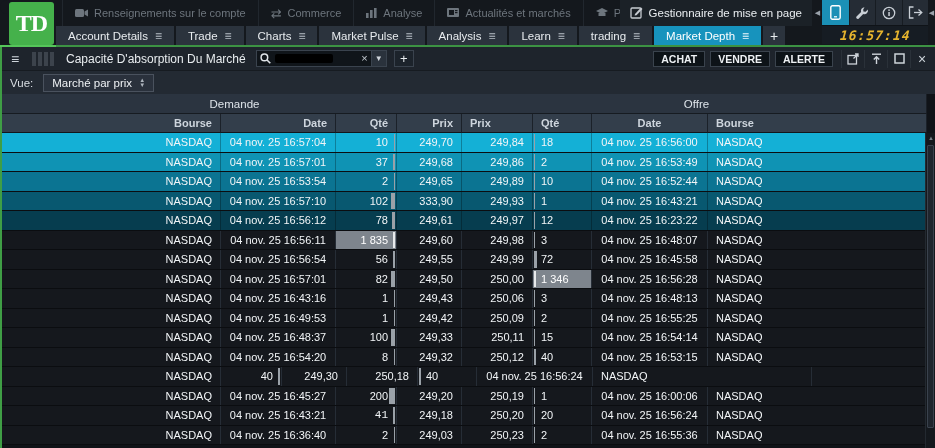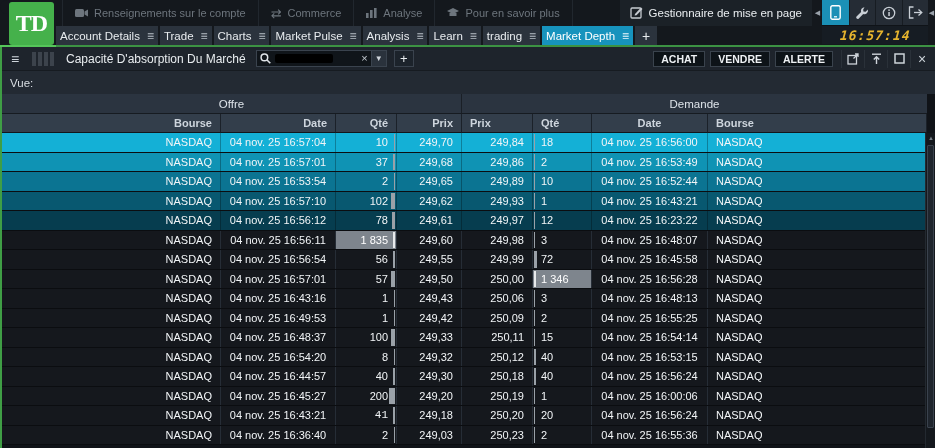--- a/index.html
+++ b/index.html
@@ -31,21 +31,21 @@
   .tool-ic { width:26.5px; height:25px; display:flex; align-items:center; justify-content:center; border-left:1px solid #171c22; }
   .tool-ic:first-child { border-left:none; }
   .tool-ic.active { background:#1b90b6; }
   
   .clock-box { position:absolute; right:7px; top:25px; width:106px; height:19px; background:#161c23;
     display:flex; align-items:center; justify-content:center; border-top:1px solid #0f1318; }
   .clock-digits { font-family:"DejaVu Sans Mono", monospace; font-style:italic; font-weight:bold;
     font-size:13px; color:#e6b42e; letter-spacing:1px; transform:skewX(-4deg); }
   
   .tabbar { position:absolute; left:56px; top:26px; right:120px; height:19px; display:flex; gap:2px; }
-  .tab { display:flex; align-items:center; gap:7px; padding:0 4px; background:#2b333d; color:#e8ecef;
+  .tab { display:flex; align-items:center; gap:7px; padding:0 12px; background:#2b333d; color:#e8ecef;
     font-size:11.5px; cursor:pointer; }
   .tab .burger { color:#b7bfc7; font-size:12px; line-height:10px; }
   .tab.active { background:#1793bd; color:#ffffff; }
   .tab.active .burger { color:#eaf6fb; }
   .tab-add { width:22px; display:flex; align-items:center; justify-content:center; background:#2b333d;
     color:#e8ecef; font-size:14px; cursor:pointer; }
   .greenline { position:absolute; left:0; top:45px; width:935px; height:2px; background:#3c9243; }
   .greenline .bright { position:absolute; left:0; top:0; width:56px; height:2px; background:#55c65a; }
   
   .panel { position:absolute; left:0; top:47px; width:935px; height:401px; background:#1e242c; border-left:2px solid #3f9e45; }
@@ -134,20 +134,31 @@
               <rect x="0" y="5" width="2.6" height="5" fill="#6d757d"></rect>
               <rect x="4" y="2" width="2.6" height="8" fill="#6d757d"></rect>
               <rect x="8" y="0" width="2.6" height="10" fill="#6d757d"></rect>
             </svg>
           </span>
         <span>Analyse</span>
       </div>
       <div class="menu-item">
         <span>
             <svg width="12" height="10" viewBox="0 0 12 10">
+              <rect x="0" y="0" width="12" height="9" rx="1" fill="#6d757d"></rect>
+              <rect x="2" y="2" width="5" height="5" fill="#14181d"></rect>
+              <rect x="8" y="2" width="2.5" height="1.2" fill="#14181d"></rect>
+              <rect x="8" y="4" width="2.5" height="1.2" fill="#14181d"></rect>
+            </svg>
+          </span>
+        <span>Actualités et marchés</span>
+      </div>
+      <div class="menu-item">
+        <span>
+            <svg width="12" height="10" viewBox="0 0 12 10">
               <path d="M6 0 L12 3 L6 6 L0 3 Z" fill="#6d757d"></path>
               <rect x="2.5" y="5" width="7" height="3" fill="#6d757d"></rect>
             </svg>
           </span>
         <span>Pour en savoir plus</span>
       </div>
     </div>
     <div class="layout-btn">
       <span><svg width="13" height="13" viewBox="0 0 13 13">
             <rect x="1" y="2" width="10" height="10" rx="1" fill="none" stroke="#c6cbd1" stroke-width="1.3"></rect>
@@ -277,26 +288,33 @@
             <svg width="11" height="11" viewBox="0 0 11 11">
               <rect x="1" y="1" width="9" height="9" fill="none" stroke="#cdd3d9" stroke-width="1.5"></rect>
             </svg>
           </div>
         <div class="win-ic" style="font-size:14px;">×</div>
       </div>
     </div>
 
     <div class="viewbar">
       <span class="view-label">Vue:</span>
+      <div class="view-dd">
+        <span>Marché par prix</span>
+        <span class="sortglyph">
+            <span>▲</span>
+            <span>▼</span>
+          </span>
+      </div>
     </div>
 
     <div class="tablewrap">
       <div class="grouprow">
+        <div class="groupcell g-ask">Demande</div>
         <div class="groupcell g-bid">Offre</div>
-        <div class="groupcell g-ask">Demande</div>
       </div>
       <div class="hdrrow">
         <div class="hcell ra w-bourse-bid">Bourse</div>
         <div class="hcell ra w-date-bid">Date</div>
         <div class="hcell ra w-qty-bid">Qté</div>
         <div class="hcell ra w-price-bid">Prix</div>
         <div class="hcell la w-price-ask">Prix</div>
         <div class="hcell la w-qty-ask">Qté</div>
         <div class="hcell ca w-date-ask">Date</div>
         <div class="hcell la w-bourse-ask">Bourse</div>
@@ -391,21 +409,21 @@
               <span style="position: relative; z-index: 1;">NASDAQ</span>
             </div>
             <div class="cell ca w-date-bid">
               <span style="position: relative; z-index: 1;">04 nov. 25 16:57:10</span>
             </div>
             <div class="cell ra w-qty-bid">
               <span style="position: relative; z-index: 1;">102</span>
               <div class="depthbar bar-r" style="width: 4px; background: rgb(154, 161, 168);"></div>
             </div>
             <div class="cell ra w-price-bid">
-              <span style="position: relative; z-index: 1;">249,62</span>
+              <span style="position: relative; z-index: 1;">333,90</span>
             </div>
             <div class="cell ra w-price-ask">
               <span style="position: relative; z-index: 1;">249,93</span>
             </div>
             <div class="cell la w-qty-ask">
               <span style="position: relative; z-index: 1;">1</span>
               <div class="depthbar bar-l" style="width: 1px; background: rgb(154, 161, 168);"></div>
             </div>
             <div class="cell ca w-date-ask">
               <span style="position: relative; z-index: 1;">04 nov. 25 16:43:21</span>
@@ -499,21 +517,21 @@
             </div>
           </div>
           <div class="trow dark" style="background: rgb(21, 24, 29);">
             <div class="cell ra w-bourse-bid">
               <span style="position: relative; z-index: 1;">NASDAQ</span>
             </div>
             <div class="cell ca w-date-bid">
               <span style="position: relative; z-index: 1;">04 nov. 25 16:57:01</span>
             </div>
             <div class="cell ra w-qty-bid">
-              <span style="position: relative; z-index: 1;">57</span>
+              <span style="position: relative; z-index: 1;">82</span>
               <div class="depthbar bar-r" style="width: 4px; background: rgb(154, 161, 168);"></div>
             </div>
             <div class="cell ra w-price-bid">
               <span style="position: relative; z-index: 1;">249,50</span>
             </div>
             <div class="cell ra w-price-ask">
               <span style="position: relative; z-index: 1;">250,00</span>
             </div>
             <div class="cell la w-qty-ask maxcell" style="background: rgb(126, 133, 141);">
               <span style="position: relative; z-index: 1;">1 346</span>
@@ -634,23 +652,20 @@
             <div class="cell ca w-date-ask">
               <span style="position: relative; z-index: 1;">04 nov. 25 16:53:15</span>
             </div>
             <div class="cell la w-bourse-ask">
               <span style="position: relative; z-index: 1;">NASDAQ</span>
             </div>
           </div>
           <div class="trow dark" style="background: rgb(21, 24, 29);">
             <div class="cell ra w-bourse-bid">
               <span style="position: relative; z-index: 1;">NASDAQ</span>
-            </div>
-            <div class="cell ca w-date-bid">
-              <span style="position: relative; z-index: 1;">04 nov. 25 16:44:57</span>
             </div>
             <div class="cell ra w-qty-bid">
               <span style="position: relative; z-index: 1;">40</span>
               <div class="depthbar bar-r" style="width: 2px; background: rgb(154, 161, 168);"></div>
             </div>
             <div class="cell ra w-price-bid">
               <span style="position: relative; z-index: 1;">249,30</span>
             </div>
             <div class="cell ra w-price-ask">
               <span style="position: relative; z-index: 1;">250,18</span>

